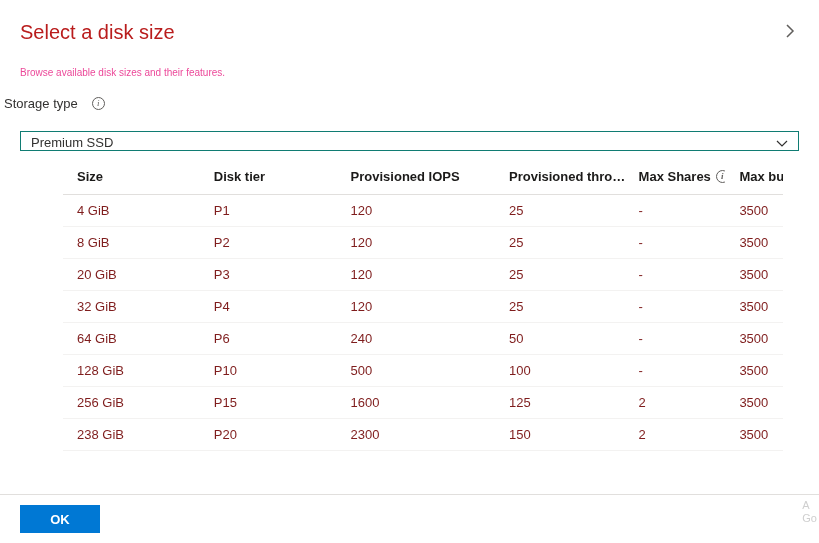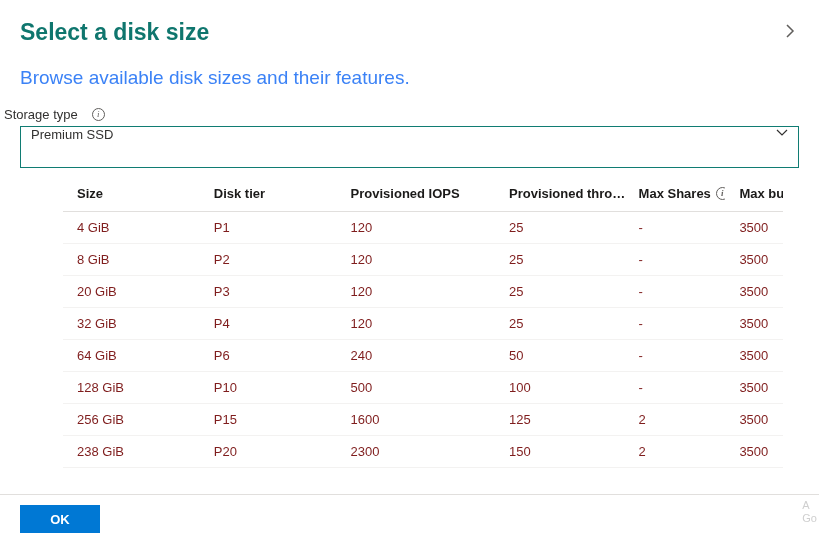--- a/index.html
+++ b/index.html
@@ -13,36 +13,36 @@
       overflow: hidden;
       position: relative;
     }
     .header {
       padding: 18px 20px 10px 20px;
       display: flex;
       justify-content: space-between;
       align-items: center;
     }
     .header h1 {
-      font-size: 23px;
-      font-weight: 700;
-      color: #0f766e;
+      font-size: 20px;
+      font-weight: 400;
+      color: #b91c1c;
     }
     .close-btn {
       font-size: 18px;
       color: #605e5c;
       cursor: pointer;
       background: none;
       border: none;
       padding: 4px;
     }
     .subtitle {
       padding: 10px 20px 18px 20px;
-      font-size: 19px;
-      color: #3b82f6;
+      font-size: 10px;
+      color: #ec4899;
     }
     .field-label-row {
       display: flex;
       align-items: center;
       gap: 14px;
       padding: 0 20px 4px 4px;
       font-size: 13px;
       color: #323130;
     }
     .info-icon {
@@ -53,25 +53,25 @@
       border-radius: 50%;
       font-size: 9px;
       color: #605e5c;
       align-items: center;
       justify-content: center;
       font-style: italic;
       font-family: Georgia, serif;
       line-height: 1;
     }
     .dropdown {
-      margin: 0 20px 8px 20px;
+      margin: 16px 20px 8px 20px;
       border: 1px solid #107c73;
-      height: 42px;
+      height: 20px;
       display: flex;
-      align-items: flex-start;
+      align-items: flex-end;
       justify-content: space-between;
       padding: 0 10px;
       cursor: pointer;
       background: #fff;
     }
     .chevron {
       font-size: 11px;
       color: #323130;
     }
     .table-wrap {

